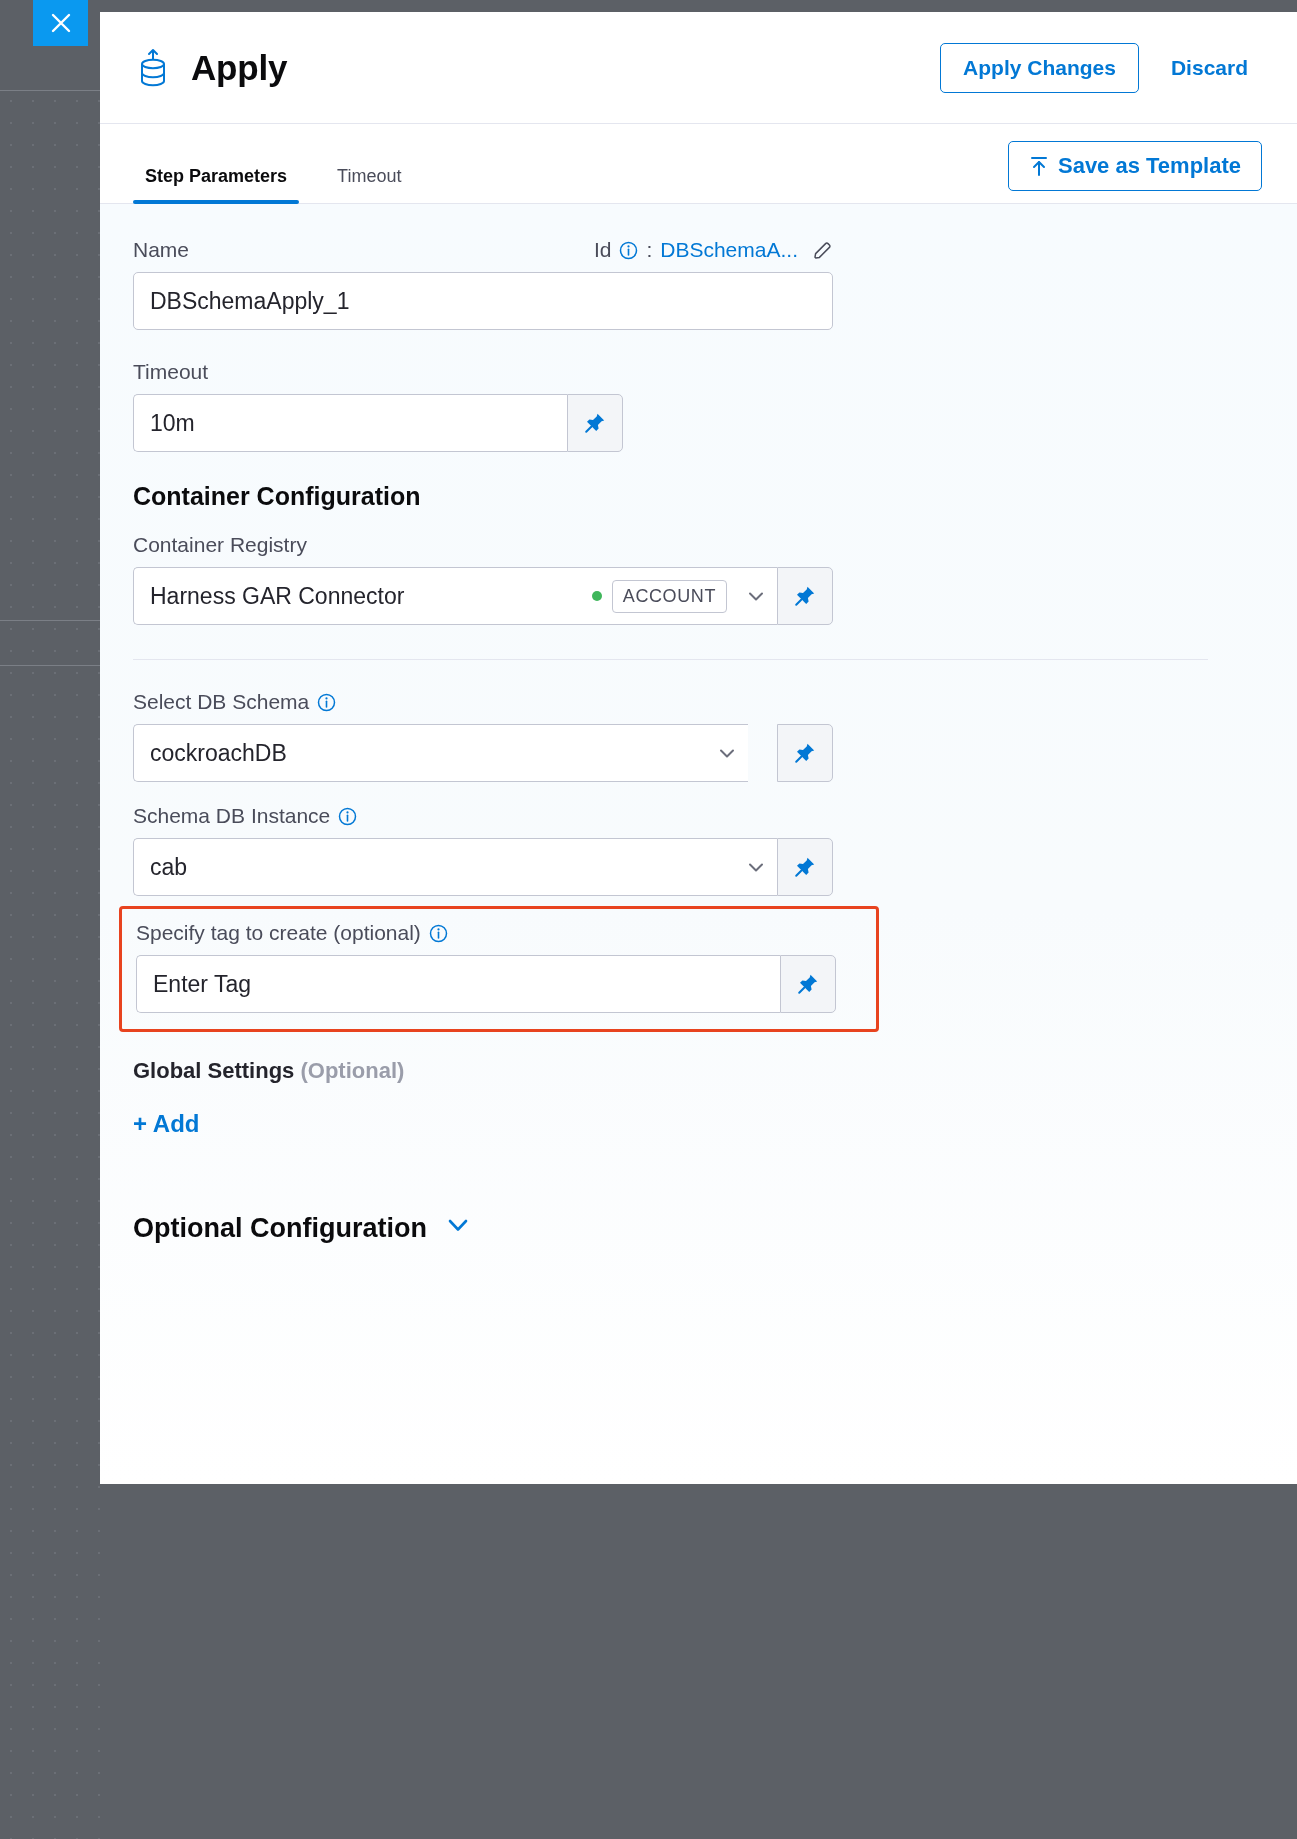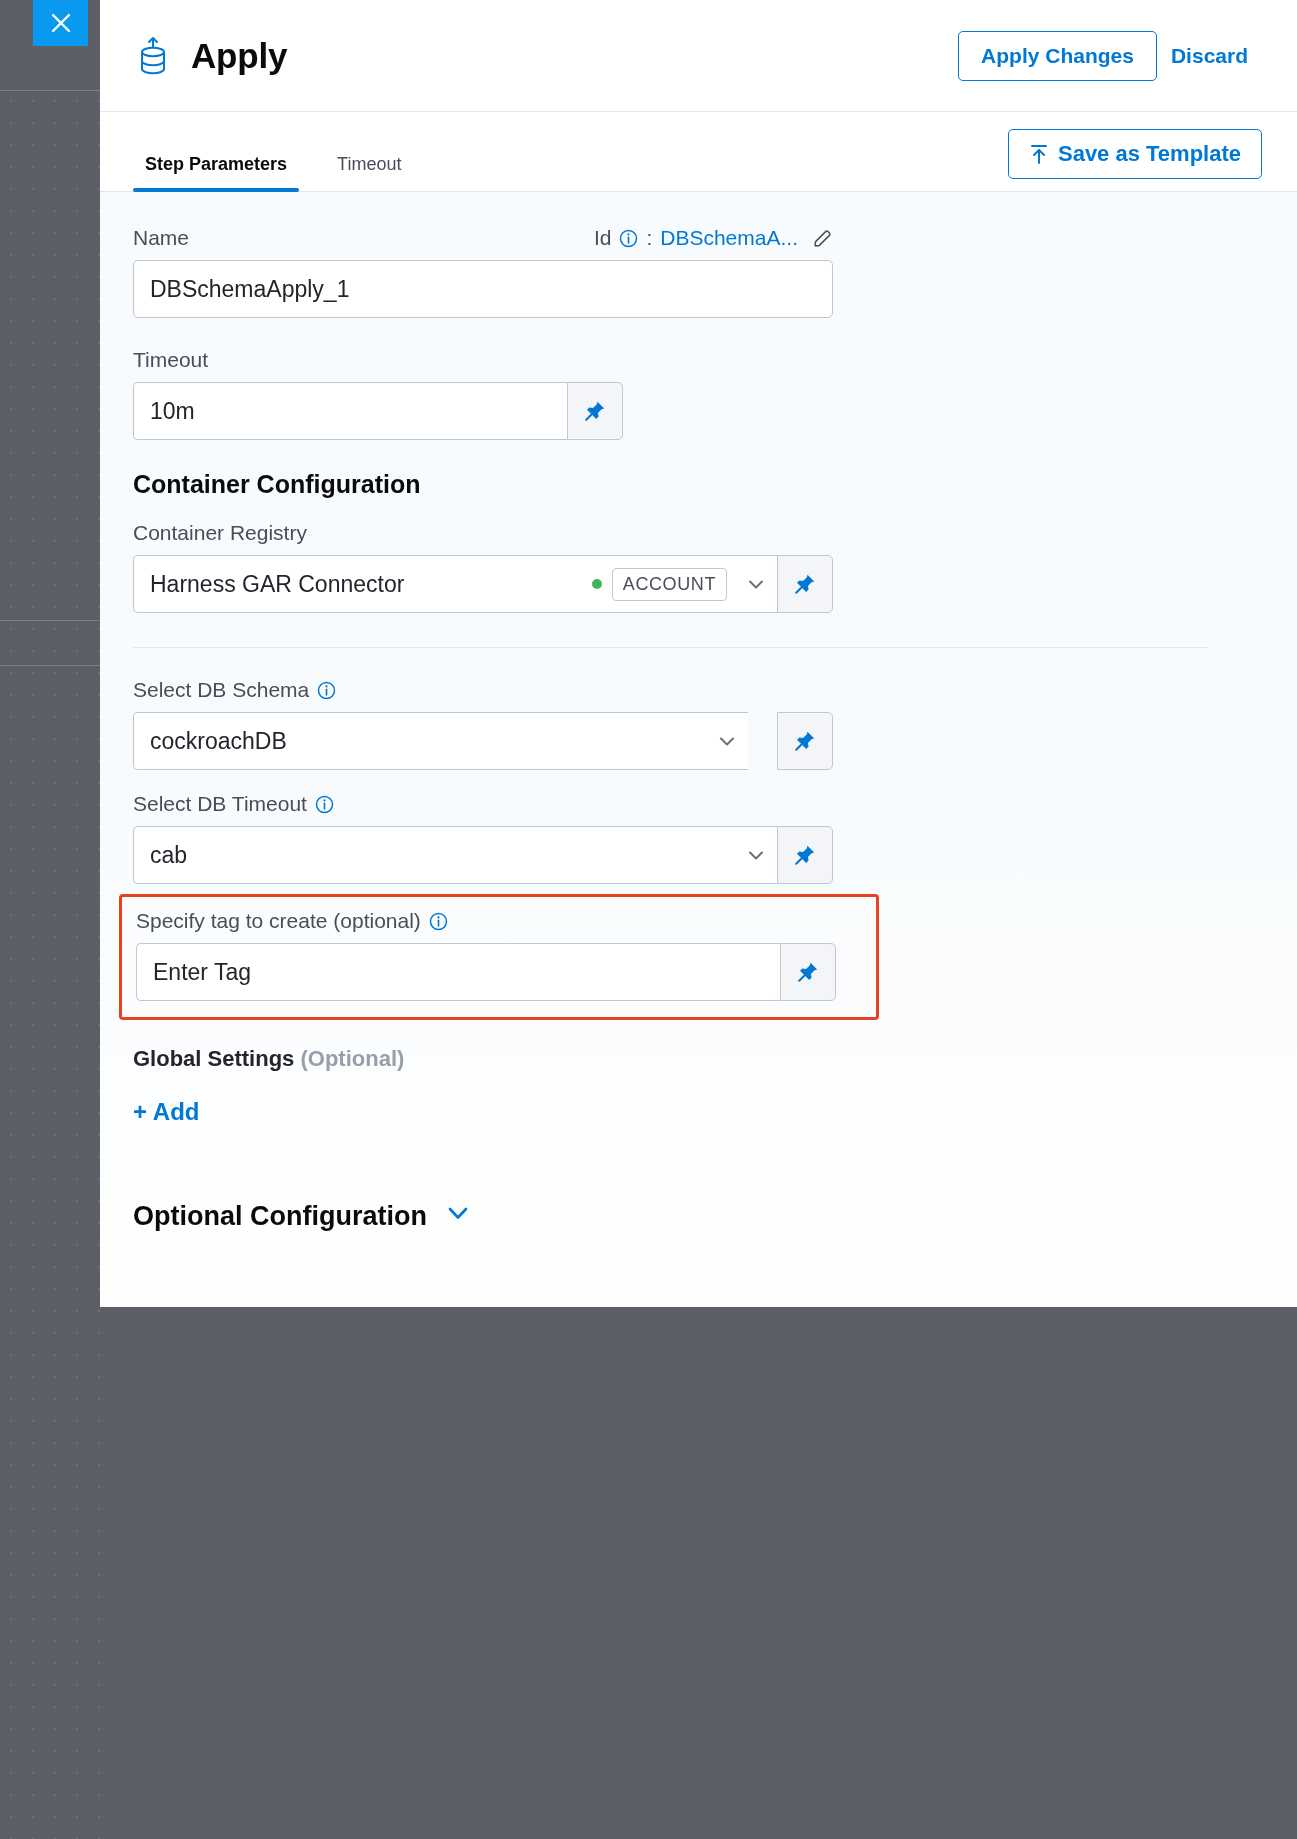--- a/index.html
+++ b/index.html
@@ -33,39 +33,39 @@
     position: absolute; left: 33px; top: 0px;
     width: 55px; height: 46px;
     background: #0a99f0;
     display: flex; align-items: center; justify-content: center;
     cursor: pointer;
   }
   .close-btn svg { display:block; }
 
   
   .drawer {
-    position: absolute; left: 100px; top: 0;
-    width: 1197px; height: 1307px;
+    position: absolute; left: 100px; top: 12px;
+    width: 1197px; height: 1472px;
     background: #ffffff;
     display: flex; flex-direction: column;
   }
   .drawer-header {
     height: 112px;
     display: flex; align-items: center;
     padding: 0 35px 0 33px;
     border-bottom: 1px solid #e4e6ef;
     background: #ffffff;
     flex: none;
   }
   .title-wrap { display: flex; align-items: center; gap: 18px; }
   .title-icon { width: 40px; height: 48px; display:flex; align-items:center; justify-content:center; }
   .drawer-title {
     font-size: 35px; font-weight: 700; color: #0b0b0d; letter-spacing: -0.2px;
   }
-  .header-actions { margin-left: auto; display: flex; align-items: center; }
+  .header-actions { margin-left: auto; display: flex; align-items: center; gap: 18px; }
   .btn-outline {
     border: 1px solid #0278d5;
     color: #0278d5;
     background: #ffffff;
     font-size: 21px; font-weight: 700;
     padding: 12px 22px;
     border-radius: 5px;
     cursor: pointer;
     font-family: "Liberation Sans", sans-serif;
     white-space: nowrap;
@@ -351,21 +351,21 @@
         <div class="pin-btn">
           <svg width="24" height="24" viewBox="0 0 24 24">
             <path d="M14.5 2.8 L21.2 9.5 L18.6 10.3 L14.9 14 L15.6 17.6 L13.2 20 L4 10.8 L6.4 8.4 L10 9.1 L13.7 5.4 Z" fill="#0278d5"></path>
             <path d="M8.2 15.8 L3.2 20.8" stroke="#0278d5" stroke-width="2" stroke-linecap="round"></path>
           </svg>
         </div>
       </div>
 
       
       <div class="field-label">
-        <span>Select DB Timeout</span>
+        <span>Schema DB Instance</span>
         <span class="info-i">
           <svg width="19" height="19" viewBox="0 0 19 19">
             <circle cx="9.5" cy="9.5" r="8" fill="none" stroke="#0278d5" stroke-width="1.5"></circle>
             <circle cx="9.5" cy="5.4" r="1.1" fill="#0278d5"></circle>
             <path d="M9.5 8.2 V14" stroke="#0278d5" stroke-width="1.6" stroke-linecap="round"></path>
           </svg>
         </span>
       </div>
       <div class="combo">
         <div class="main">

